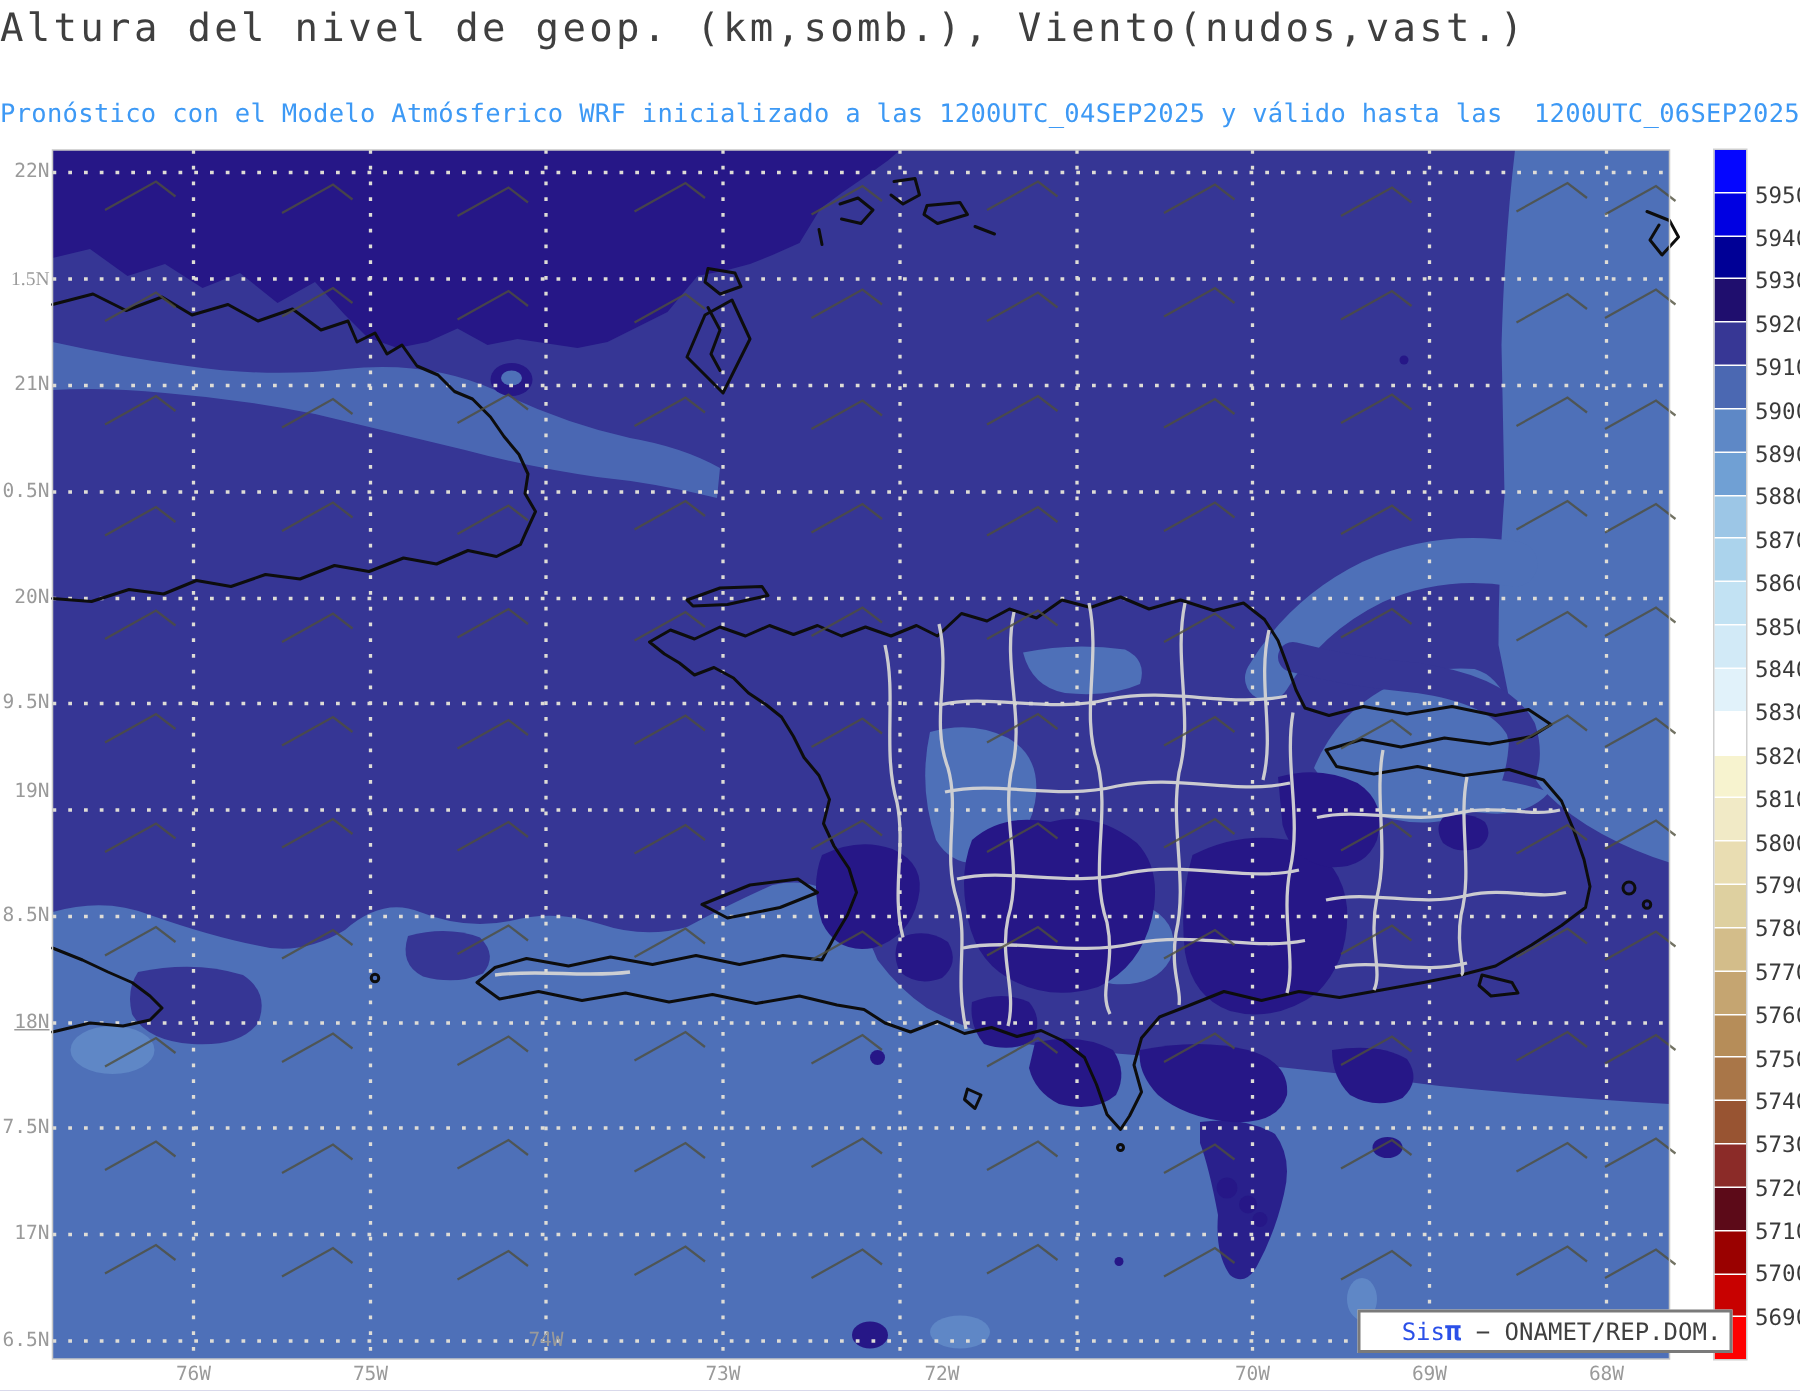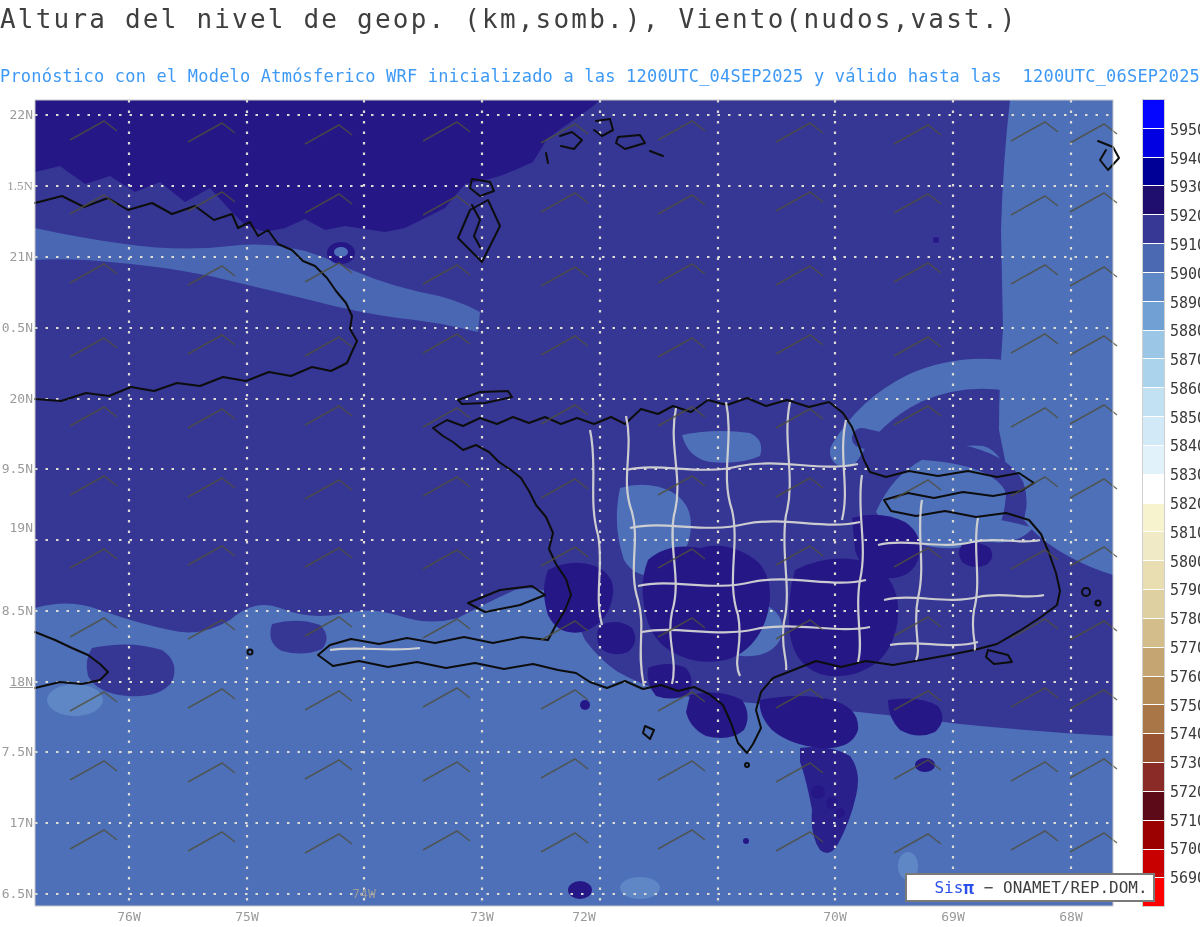--- a/index.html
+++ b/index.html
@@ -328,21 +328,21 @@
       <div class="latlab" style="left: 0px; top: 674px; text-decoration: underline;">18N</div>
       <div class="latlab" style="left: 0px; top: 744px;">7.5N</div>
       <div class="latlab" style="left: 0px; top: 815px;">17N</div>
       <div class="latlab" style="left: 0px; top: 886px;">6.5N</div>
     </div>
   <div id="axis-lon">
       <div class="lonlab" style="left: 105px; top: 909px;">76W</div>
       <div class="lonlab" style="left: 223px; top: 909px;">75W</div>
       <div class="lonlab" style="left: 340px; top: 886px;">74W</div>
       <div class="lonlab" style="left: 458px; top: 909px;">73W</div>
-      <div class="lonlab" style="left: 560px; top: 909px;">72W</div>
+      <div class="lonlab" style="left: 604px; top: 909px;">72W</div>
       <div class="lonlab" style="left: 694px; top: 963px;">71W</div>
       <div class="lonlab" style="left: 811px; top: 909px;">70W</div>
       <div class="lonlab" style="left: 929px; top: 909px;">69W</div>
       <div class="lonlab" style="left: 1047px; top: 909px;">68W</div>
     </div>
 
   <div id="colorbar">
       <div class="seg" style="background: rgb(5, 6, 255);"></div>
       <div class="seg" style="background: rgb(0, 0, 226);"></div>
       <div class="seg" style="background: rgb(0, 0, 150);"></div>

